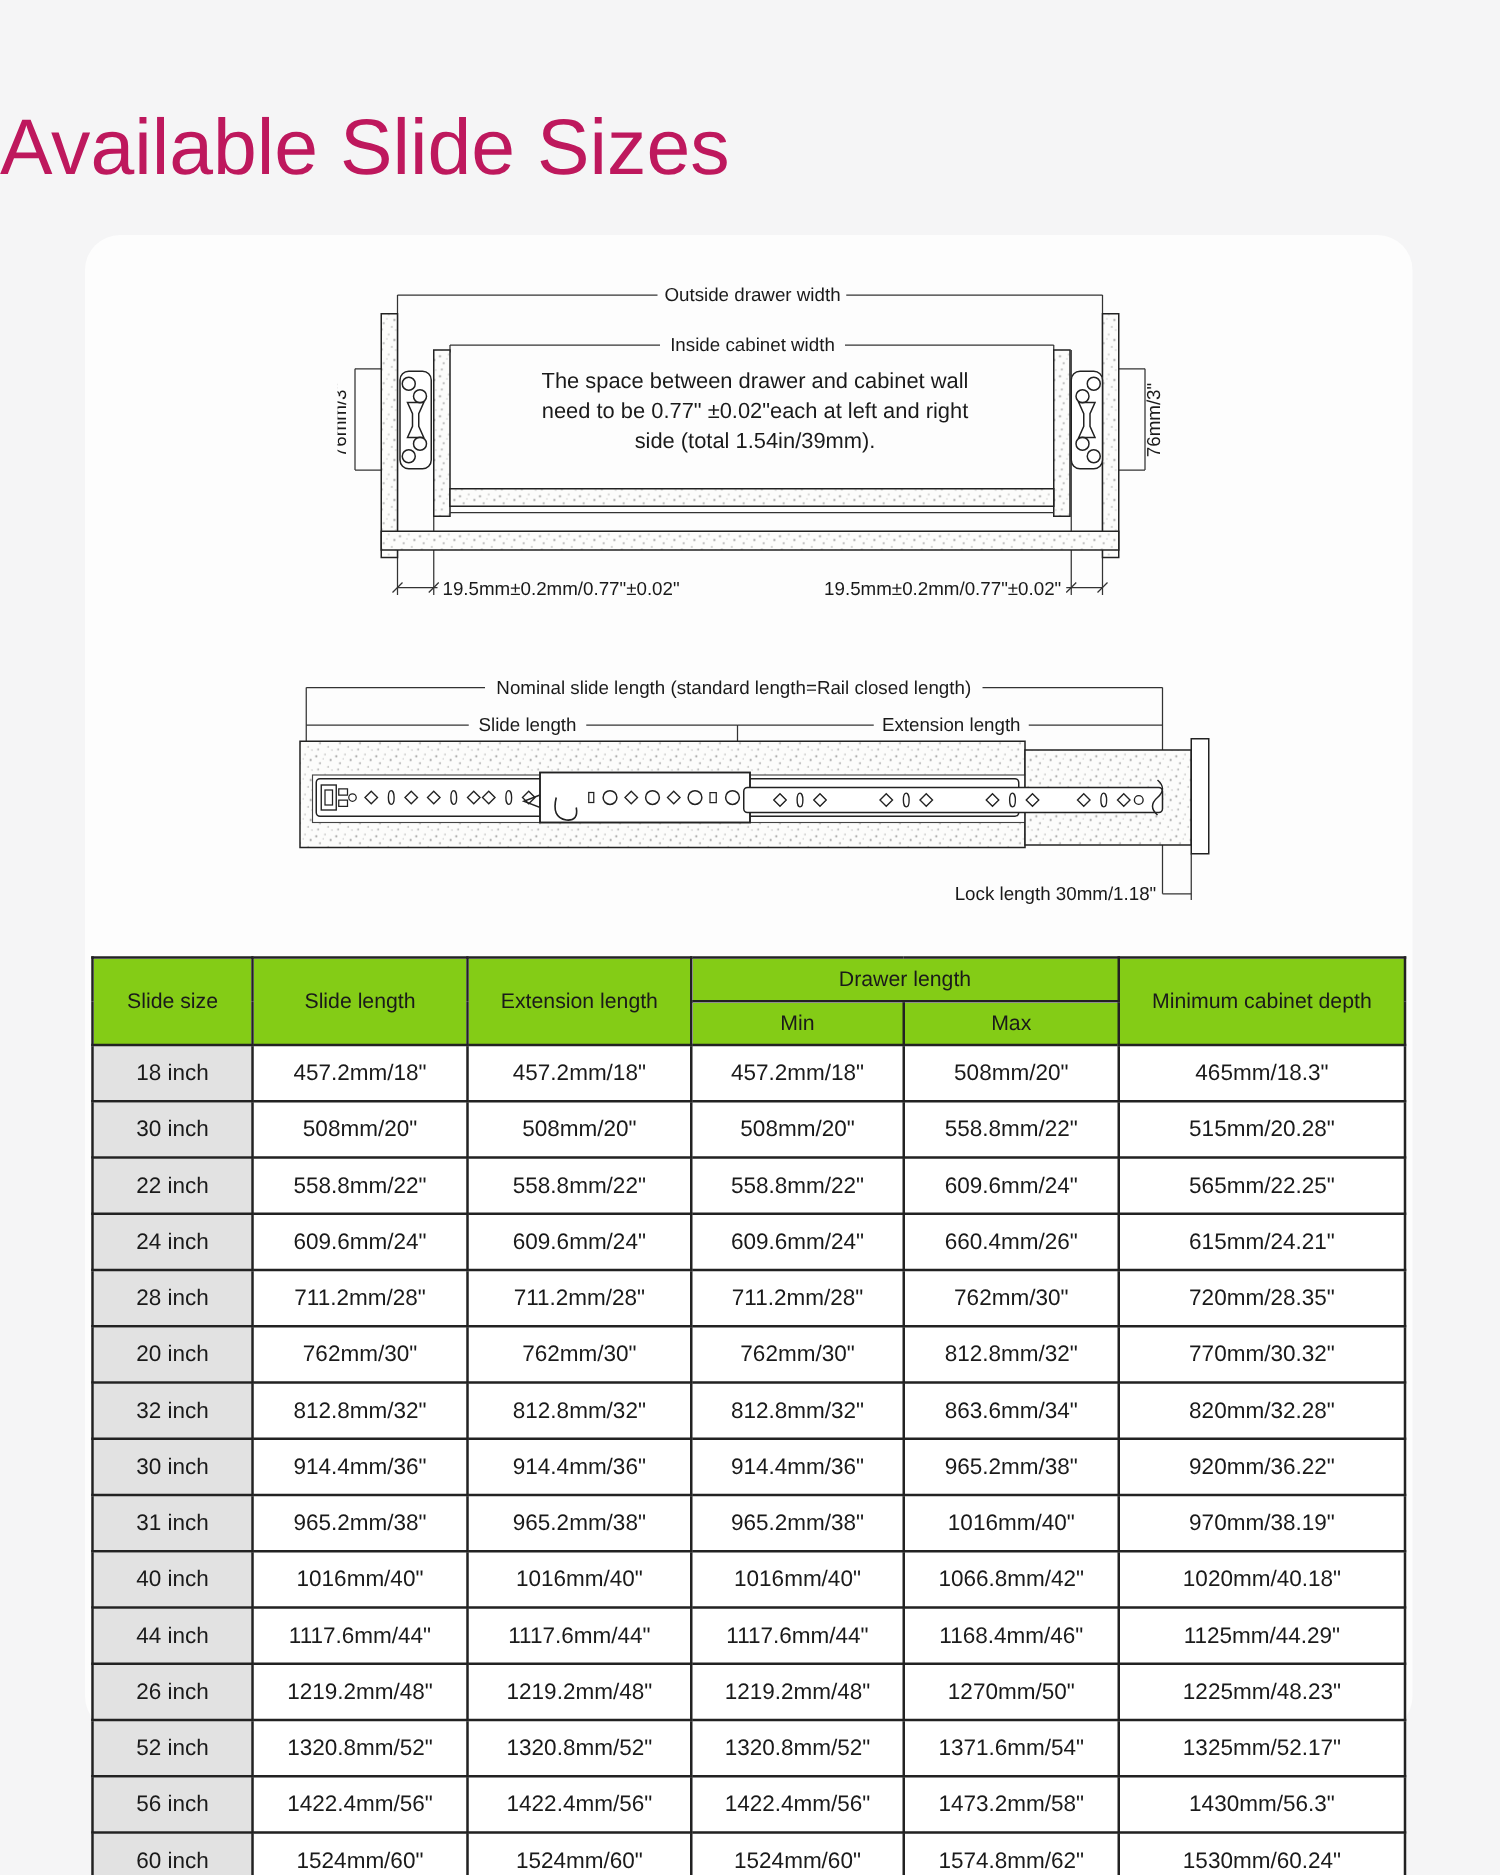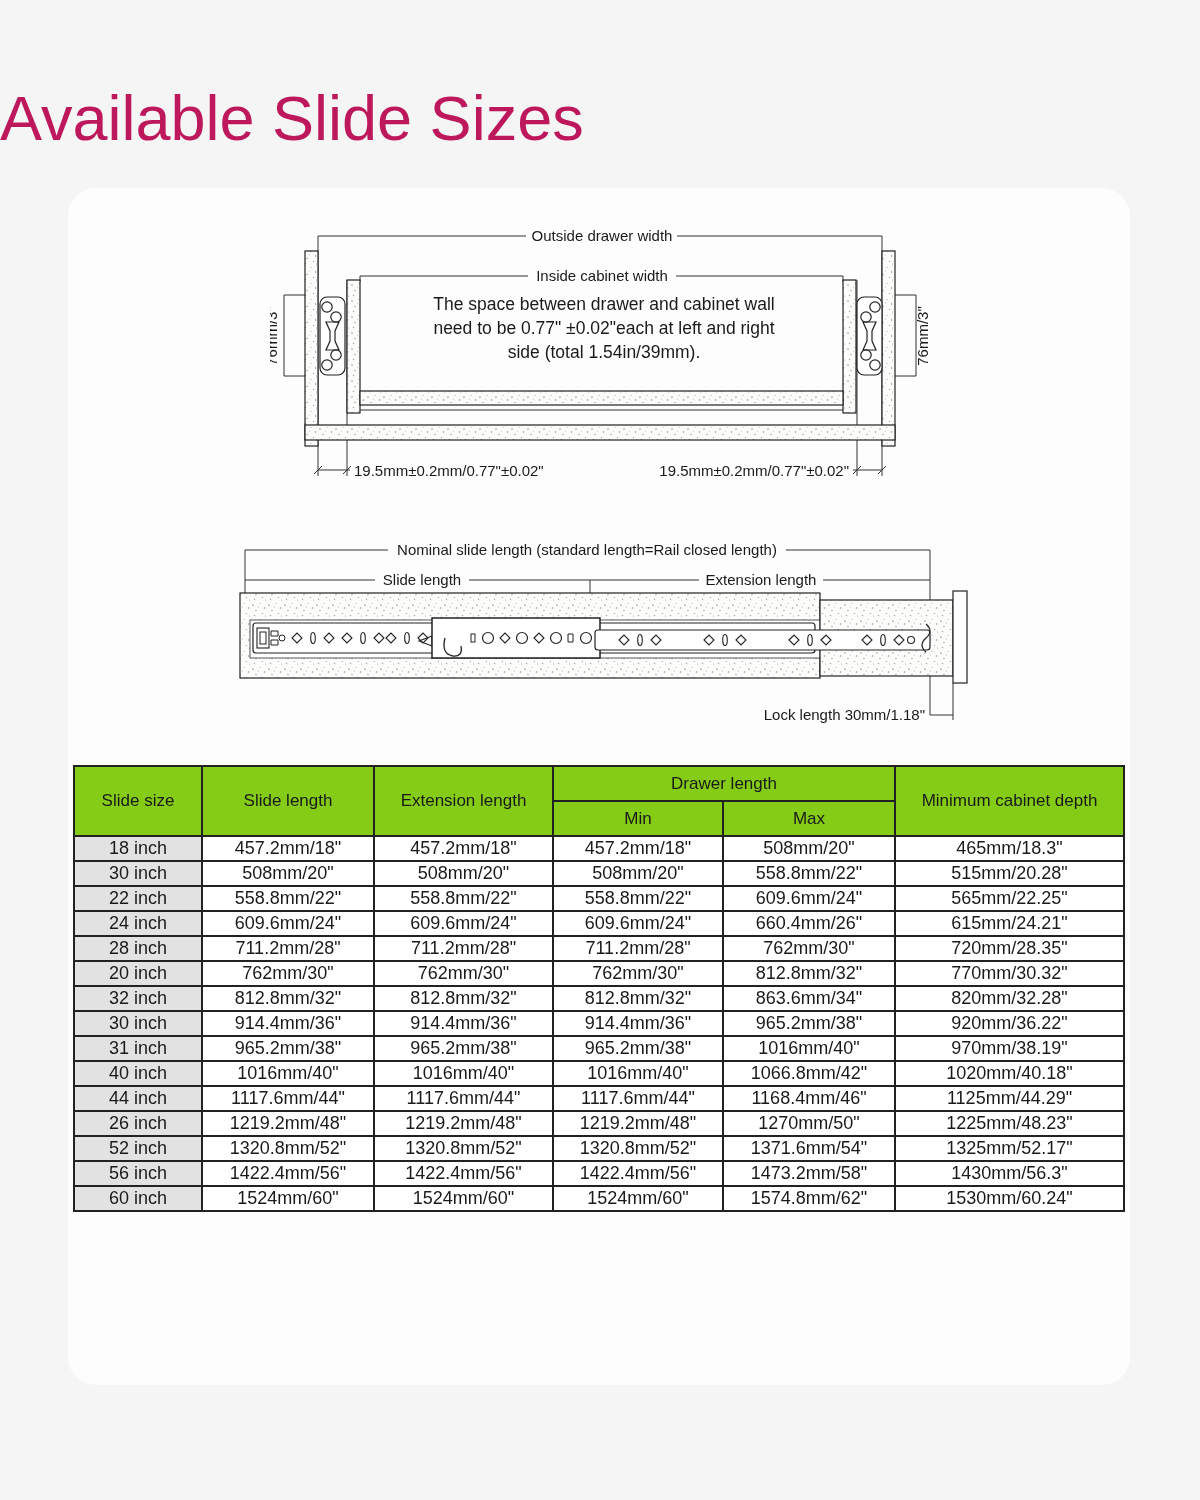--- a/index.html
+++ b/index.html
@@ -27,21 +27,21 @@
     position:absolute;left:5px;top:577px;width:1052px;
     border-collapse:collapse;table-layout:fixed;
     font-size:18px;
   }
   table.sizes th,table.sizes td{
     border:2px solid #222;text-align:center;vertical-align:middle;
     font-weight:400;padding:0;overflow:hidden;white-space:nowrap;
   }
   table.sizes thead tr{height:35px;}
   table.sizes thead th{background:#84cc16;font-size:17px;}
-  table.sizes tbody tr{height:25px;}
+  table.sizes tbody tr{height:45px;}
   table.sizes tbody td{background:#ffffff;}
   table.sizes tbody td.rowhead{background:#e2e2e2;}
 </style>
 </head>
 <body>
 
 <div class="page-title">Available Slide Sizes</div>
 
 <div class="card">
 

